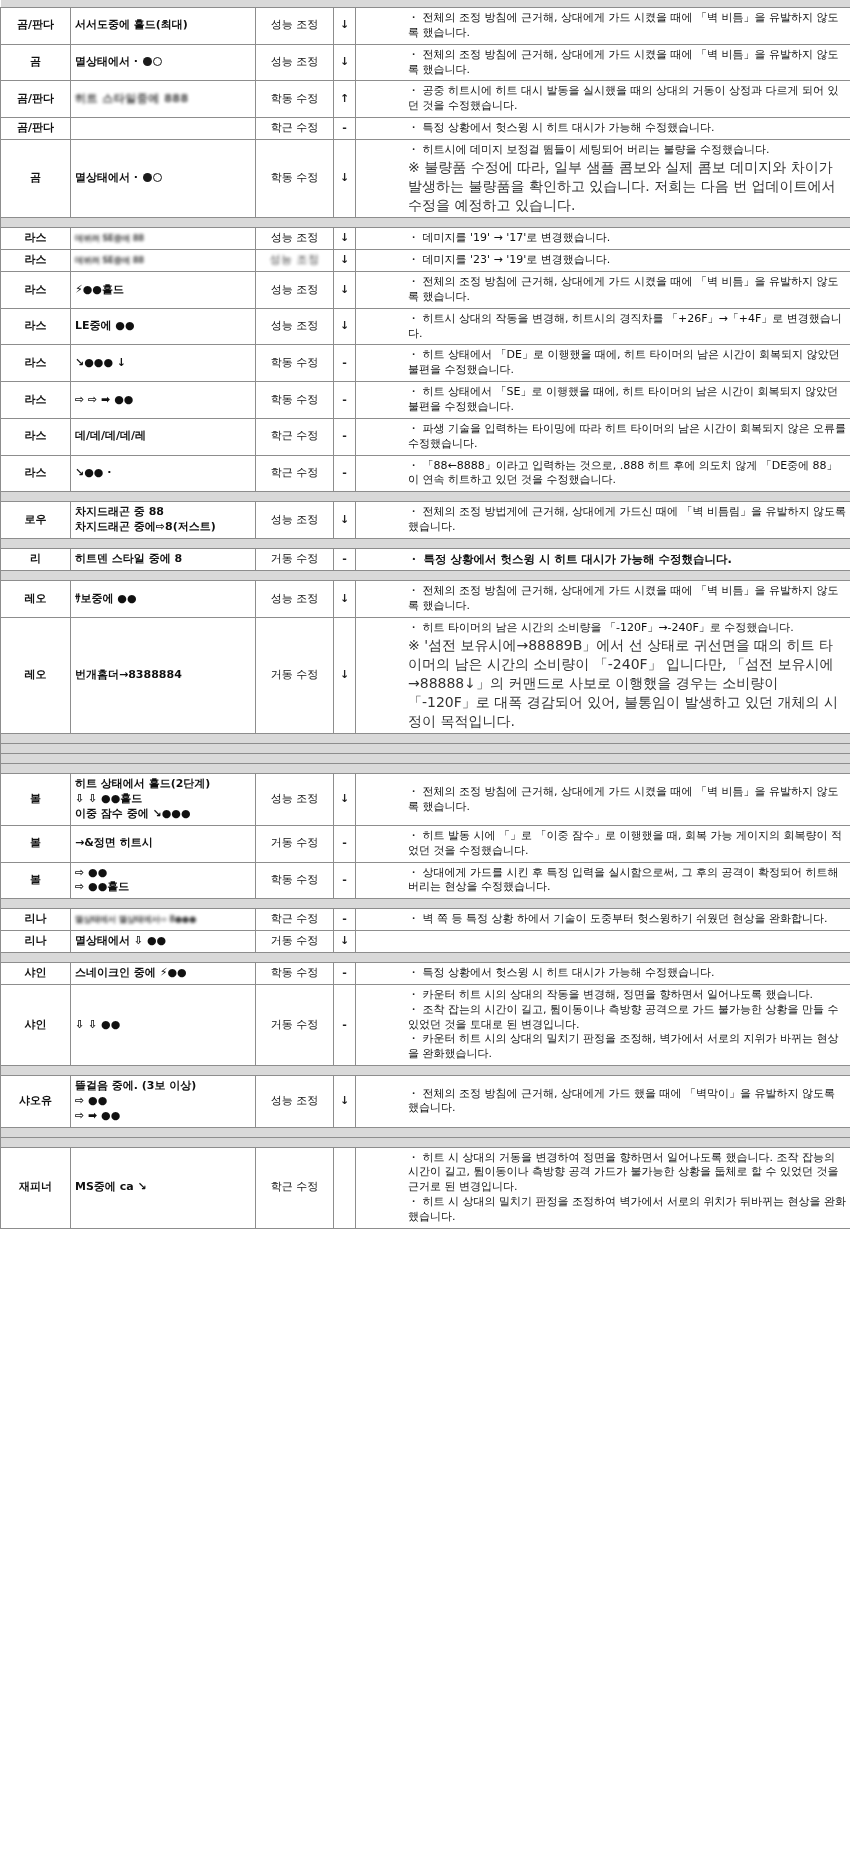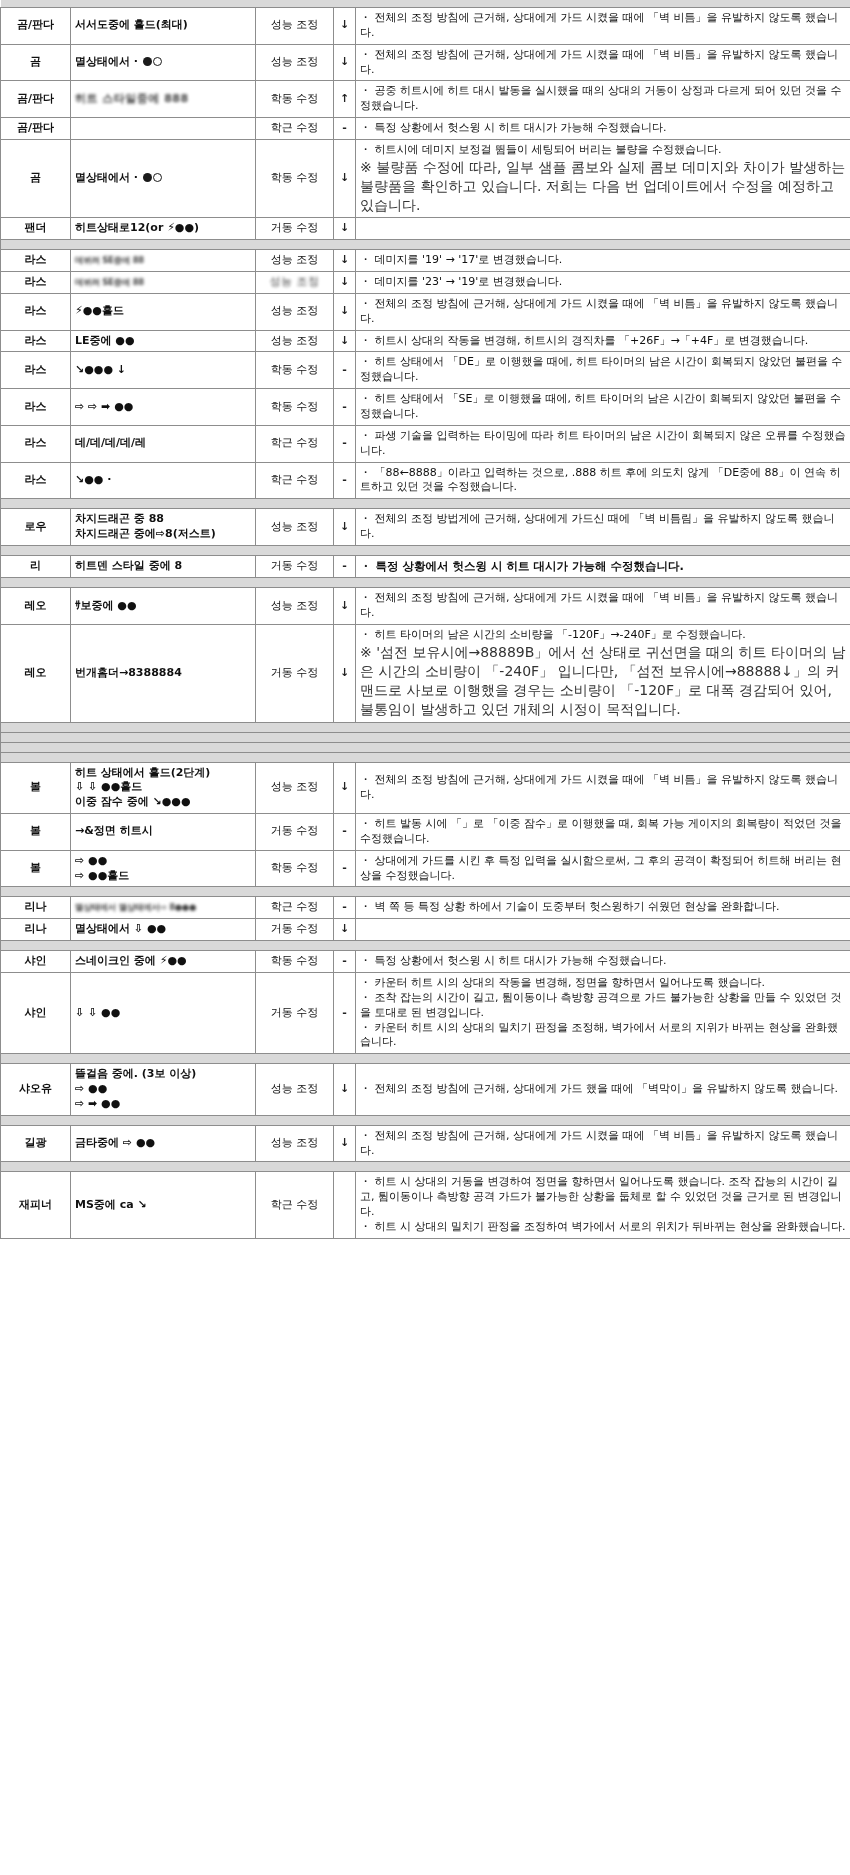--- a/index.html
+++ b/index.html
@@ -70,20 +70,21 @@
   }
   td.desc {
     text-align: left;
     font-size: 10.5px;
     line-height: 1.5;
     padding-left: 6px;
   }
   td.desc .line {
     display: block;
     white-space: normal;
+    margin-left: 48px;
   }
   td.desc .line.bold { font-weight: bold; font-size: 11.5px; }
   td.desc .line.note { font-size: 14px; color: #333; }
 
   tr.sep td {
     background: #d9d9d9;
     height: 9px;
     padding: 0;
     border-left: 1px solid #8d8d8d;
     border-right: 1px solid #8d8d8d;
@@ -185,27 +186,20 @@
         <tr>
           <td class="char">곰</td>
           <td class="move"><span>멸상태에서 ·</span><span class="inputs"> <span class="btn"></span><span class="btn w"></span></span></td>
           <td class="type"><span>학동 수정</span></td>
           <td class="arrow">↓</td>
           <td class="desc">
             <span class="line">・ 히트시에 데미지 보정걸 뜀들이 세팅되어 버리는 불량을 수정했습니다.</span>
             <span class="line note">※ 불량품 수정에 따라, 일부 샘플 콤보와 실제 콤보 데미지와 차이가 발생하는 불량품을 확인하고 있습니다. 저희는 다음 번 업데이트에서 수정을 예정하고 있습니다.</span>
           </td>
         </tr>
-        <tr>
-          <td class="char">팬더</td>
-          <td class="move"><span>히트상태로12(or   ⚡●●)</span></td>
-          <td class="type"><span>거동 수정</span></td>
-          <td class="arrow">↓</td>
-          <td class="desc ghost"></td>
-        </tr>
         <tr class="sep">
           <td colspan="5"></td>
         </tr>
         <tr>
           <td class="char">라스</td>
           <td class="move">
             <span class="tiny blurbox">데뷔려 SE중에 88</span>
           </td>
           <td class="type"><span>성능 조정</span></td>
           <td class="arrow">↓</td>
@@ -414,29 +408,20 @@
           <td class="char">샤오유</td>
           <td class="move"><span>뜰걸음 중에. (3보 이상)</span><span class="sub">⇨ ●●</span><span class="sub">⇨ ➡ ●●</span></td>
           <td class="type"><span>성능 조정</span></td>
           <td class="arrow">↓</td>
           <td class="desc">
             <span class="line">・ 전체의 조정 방침에 근거해, 상대에게 가드 했을 때에 「벽막이」을 유발하지 않도록 했습니다.</span>
           </td>
         </tr>
         <tr class="sep">
           <td colspan="5"></td>
-        </tr>
-        <tr>
-          <td class="char">길광</td>
-          <td class="move"><span>금타중에 ⇨ ●●</span></td>
-          <td class="type"><span>성능 조정</span></td>
-          <td class="arrow">↓</td>
-          <td class="desc">
-            <span class="line">・ 전체의 조정 방침에 근거해, 상대에게 가드 시켰을 때에 「벽 비틈」을 유발하지 않도록 했습니다.</span>
-          </td>
         </tr>
         <tr class="sep">
           <td colspan="5"></td>
         </tr>
         <tr>
           <td class="char">재피너</td>
           <td class="move"><span>MS중에 ca   ↘</span></td>
           <td class="type"><span>학근 수정</span></td>
           <td class="arrow"></td>
           <td class="desc">

